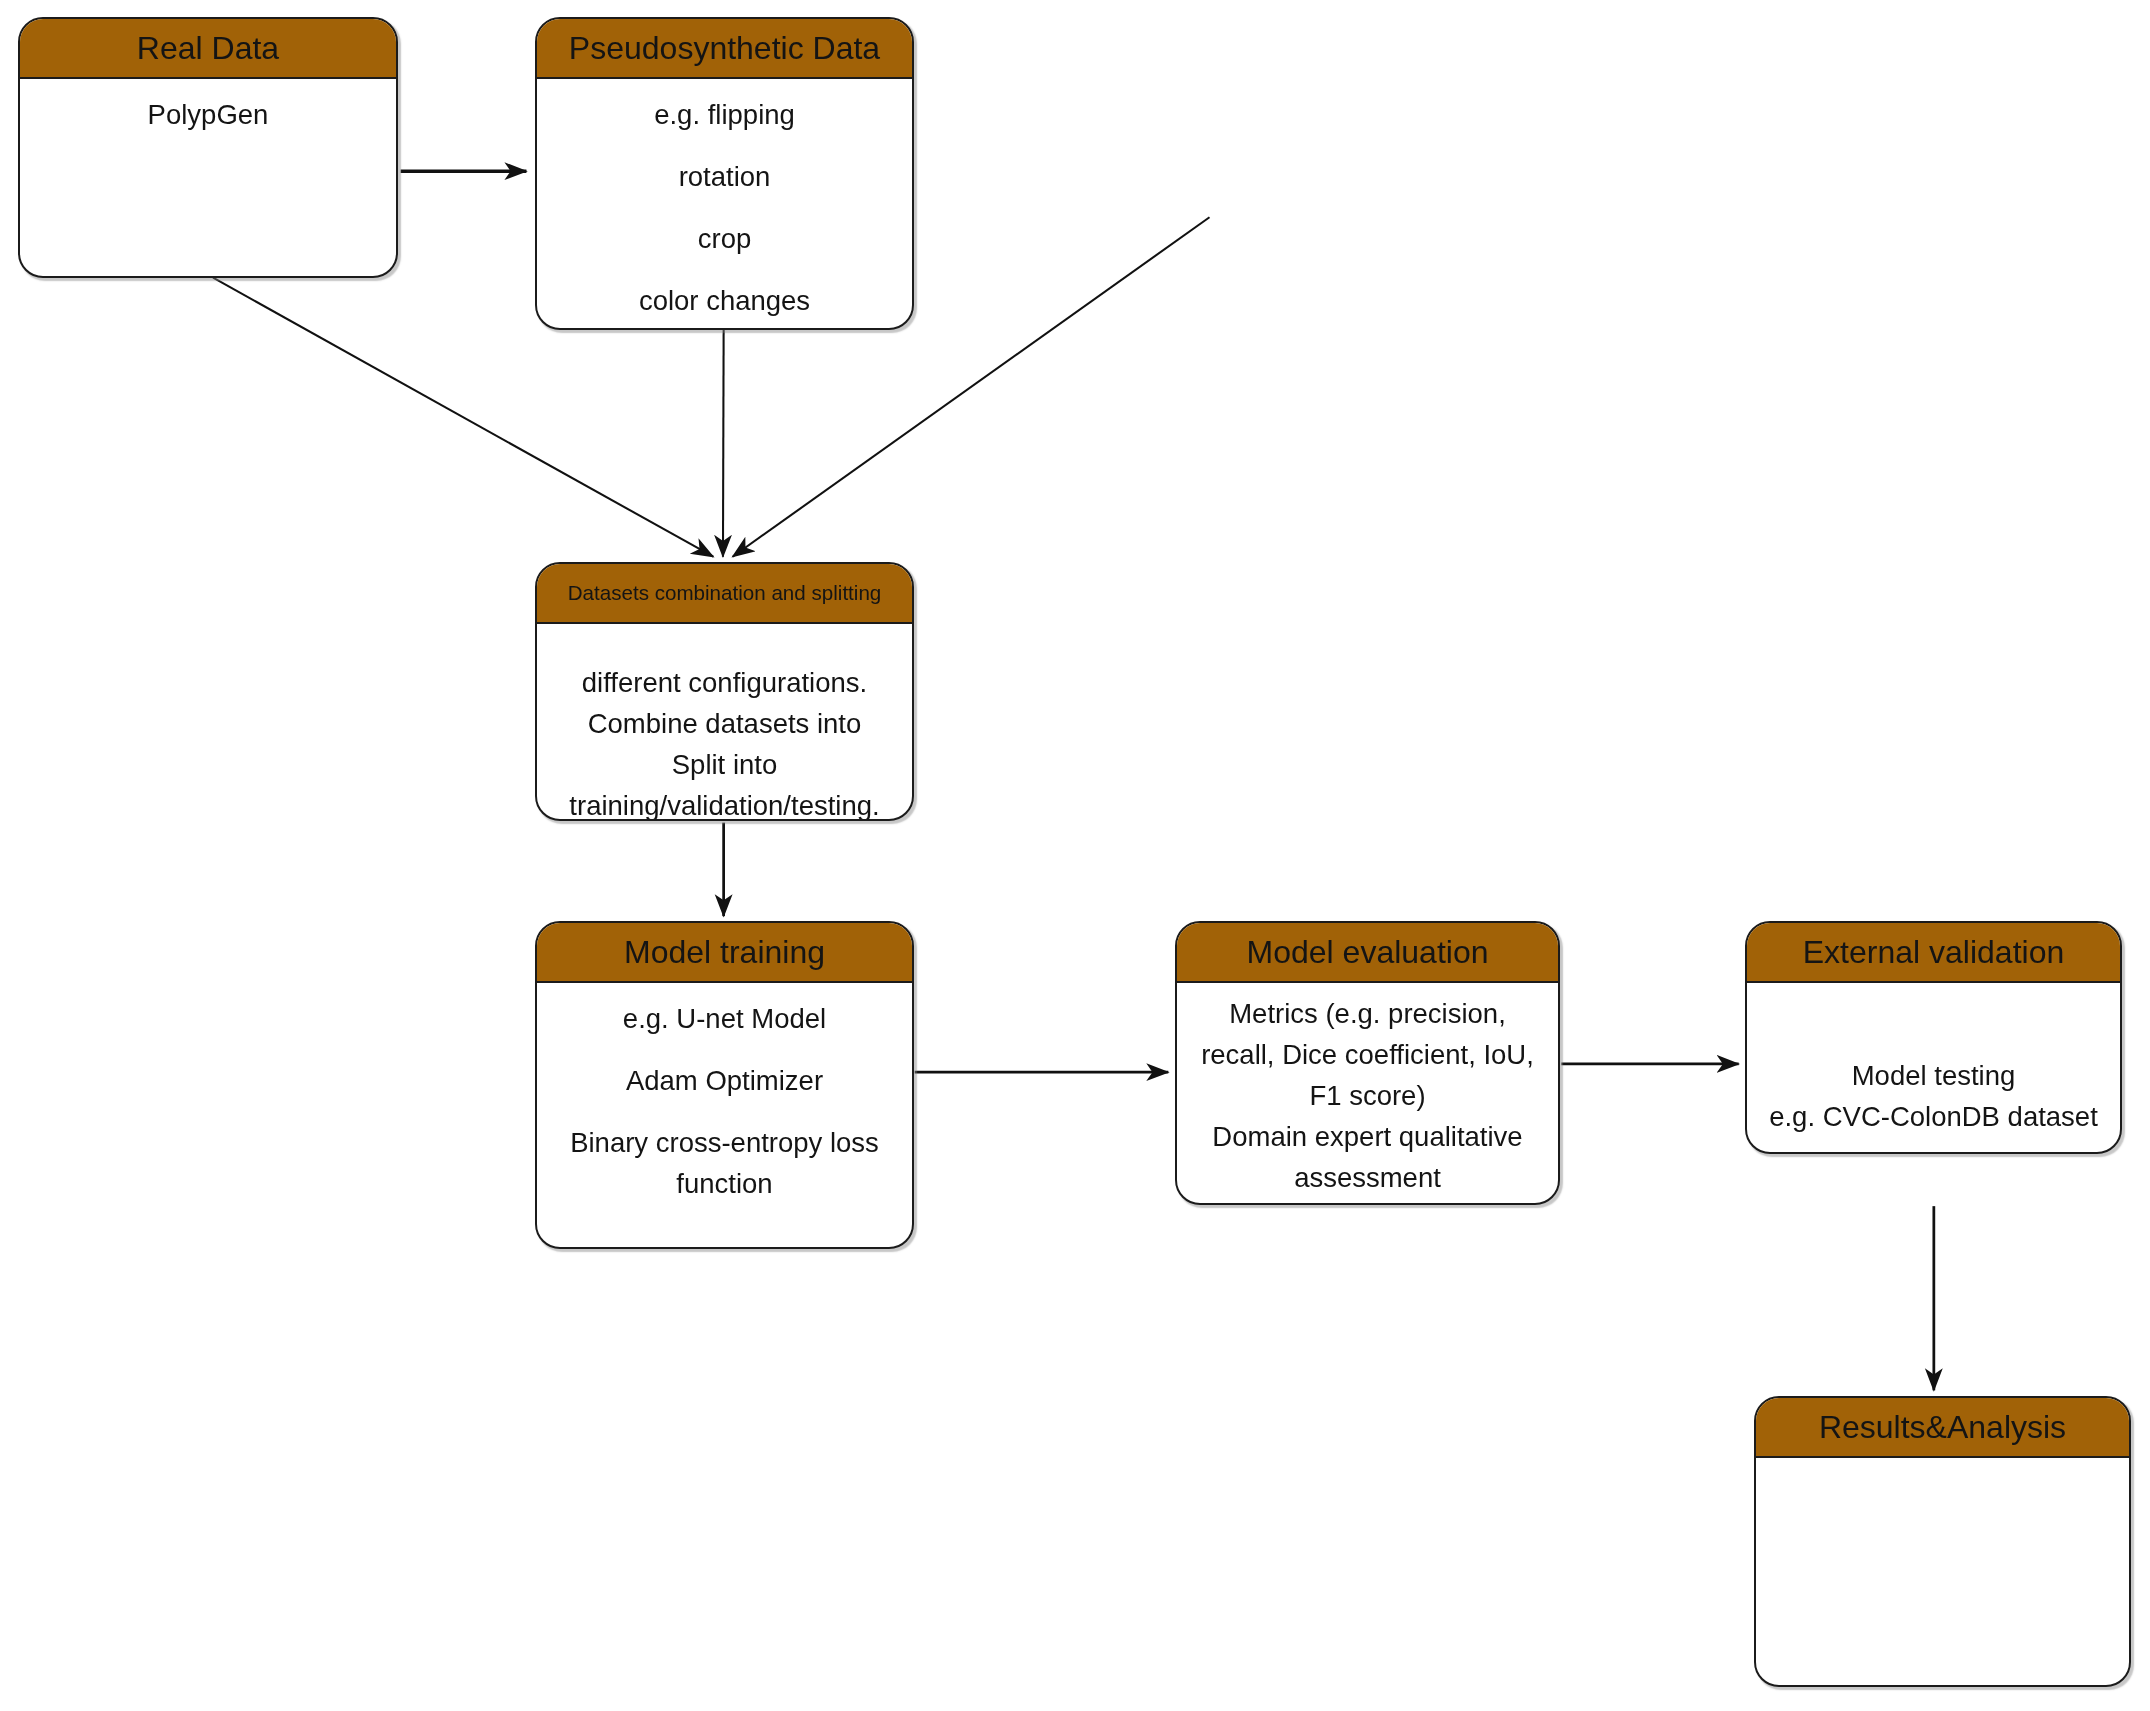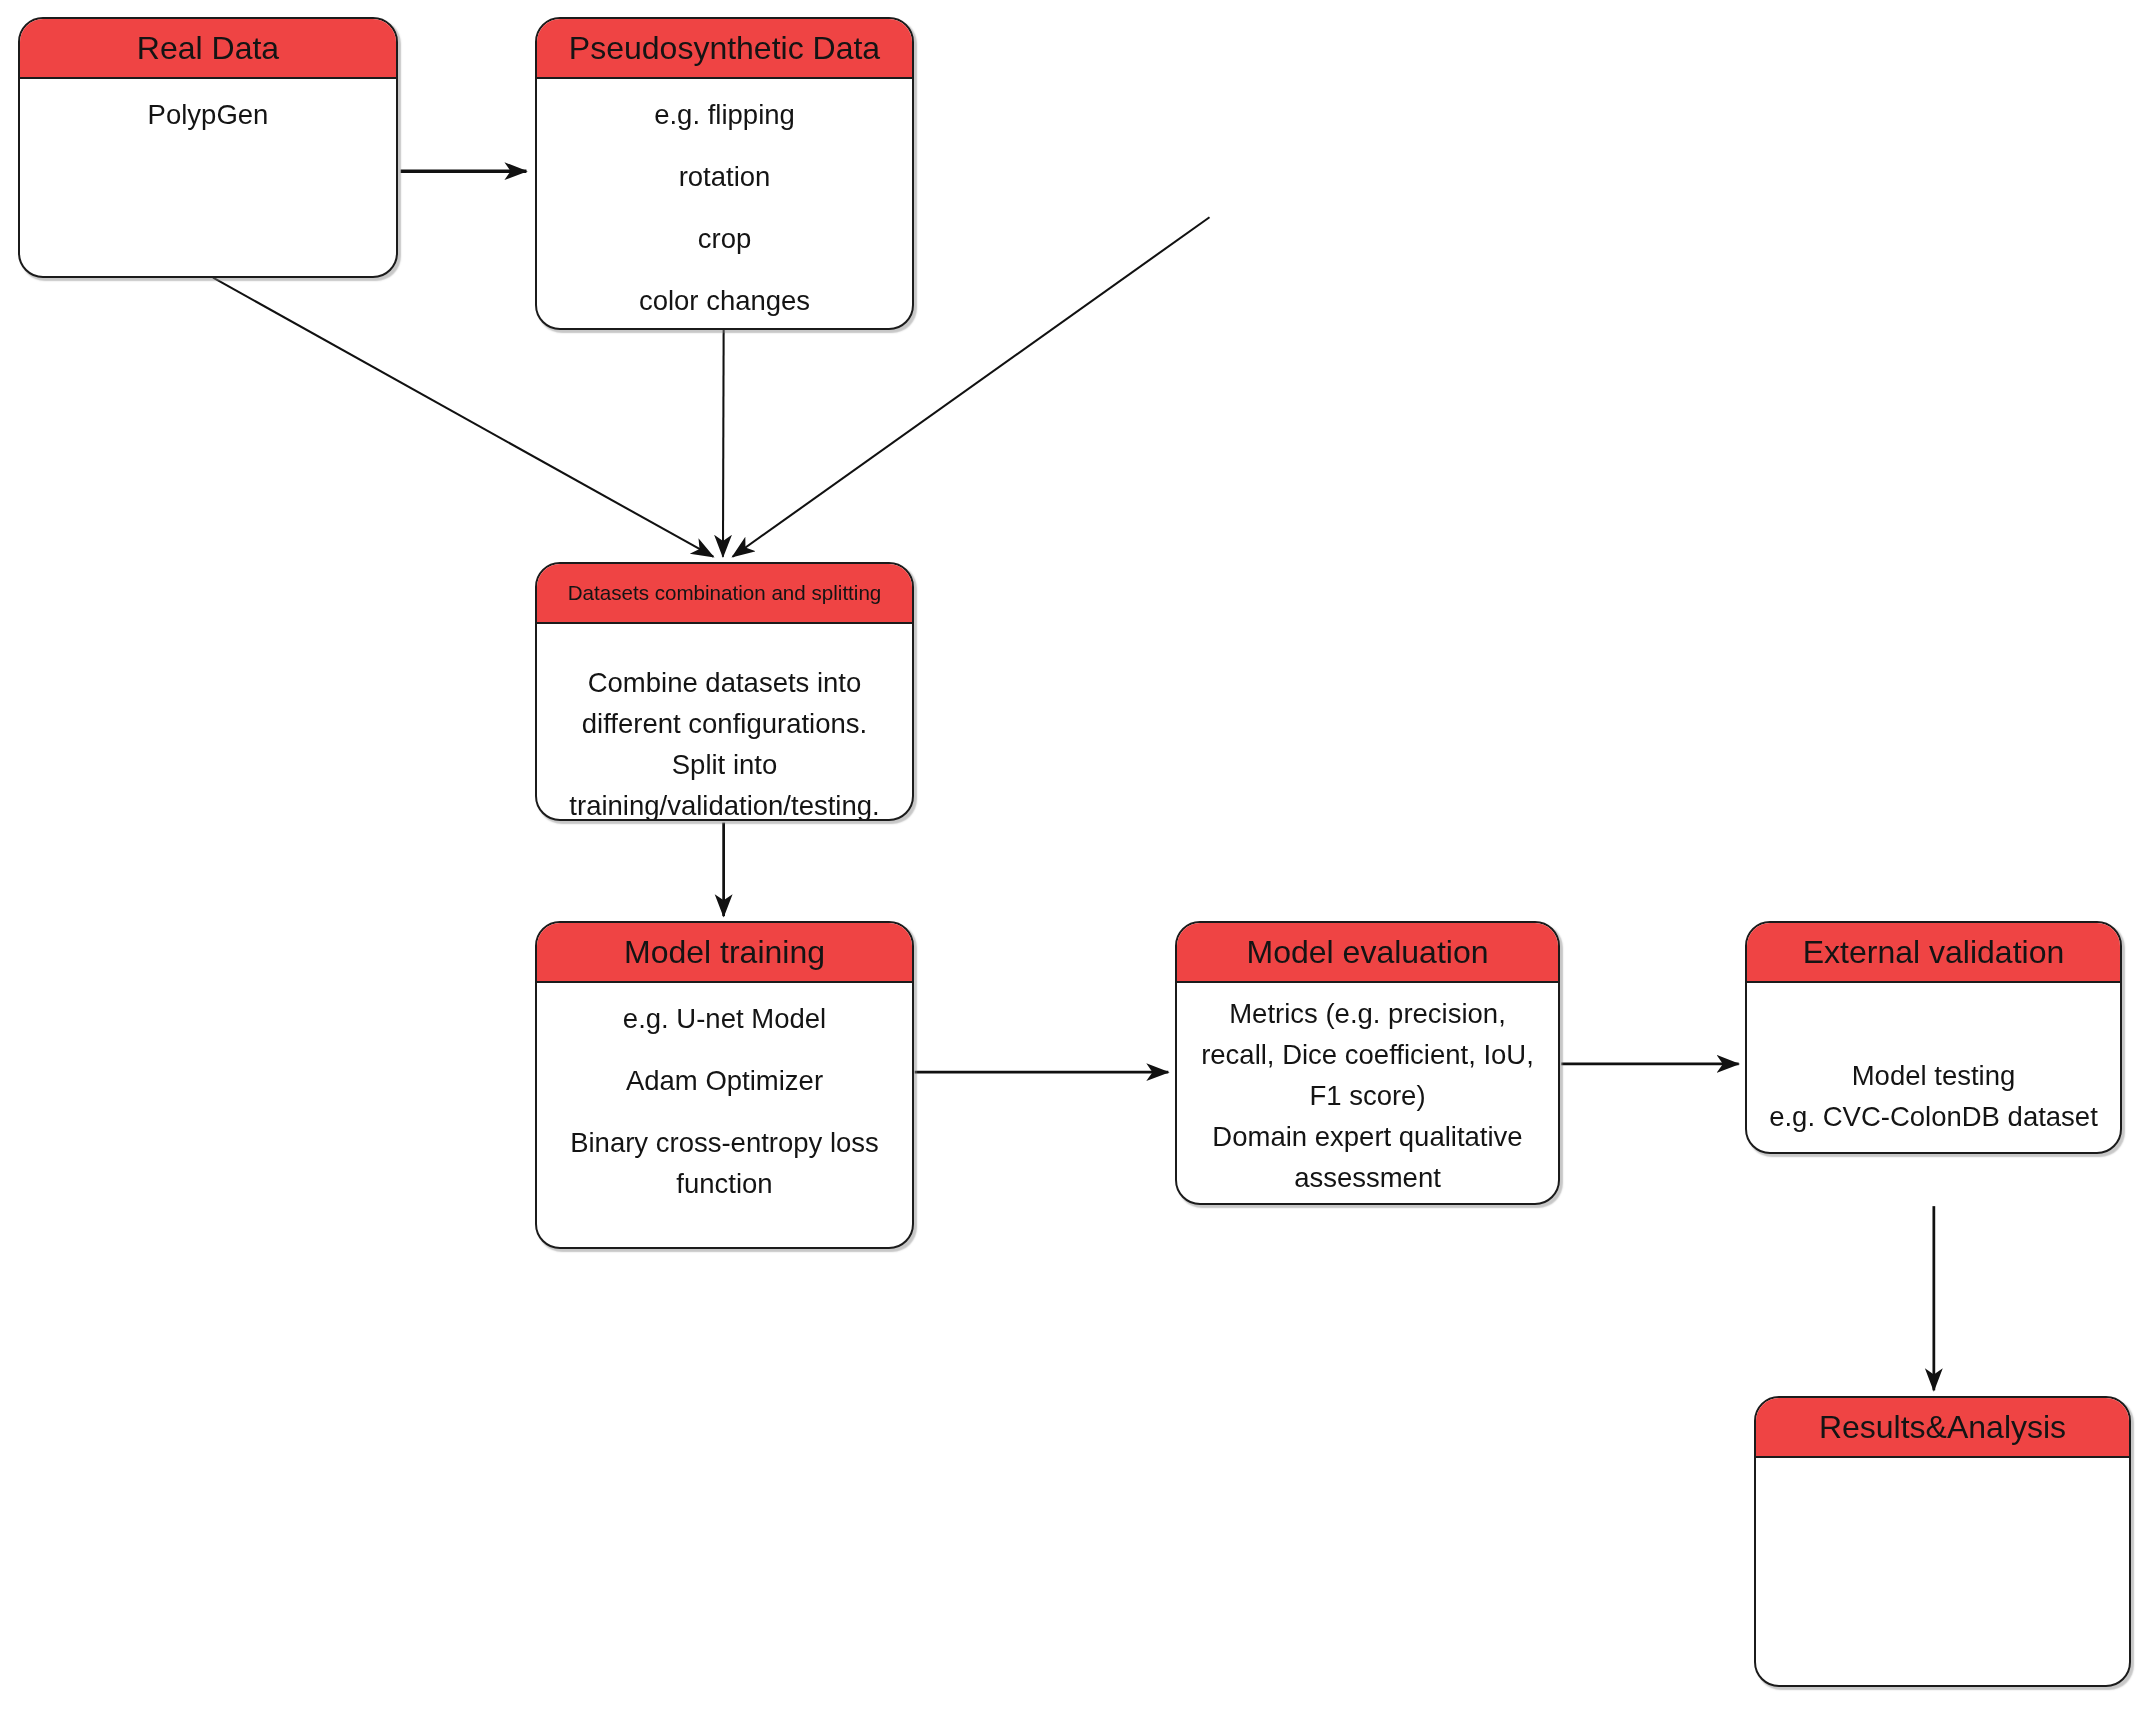--- a/index.html
+++ b/index.html
@@ -32,21 +32,21 @@
     background: #ffffff;
     border: 2.7px solid #1b1b1b;
     border-radius: 25px;
     box-shadow: 2.1px 2.7px 1.4px rgba(130,130,130,0.45);
     overflow: hidden;
     z-index: 2;
   }
   .node-header {
     box-sizing: border-box;
     height: 60px;
-    background: #ef4444;
+    background: #a16207;
     border-bottom: 2.7px solid #1b1b1b;
     display: flex;
     align-items: center;
     justify-content: center;
   }
   .node-title {
     font-size: 32px;
     line-height: 1;
     white-space: nowrap;
     color: #141414;
@@ -121,22 +121,22 @@
       <div class="line">color changes</div>
     </div>
   </div>
 
 
   <div class="node" id="n-datasets">
     <div class="node-header">
       <span class="node-title">Datasets combination and splitting</span>
     </div>
     <div class="node-body">
+      <div class="line">different configurations.</div>
       <div class="line">Combine datasets into</div>
-      <div class="line">different configurations.</div>
       <div class="line">Split into</div>
       <div class="line">training/validation/testing.</div>
     </div>
   </div>
 
   <div class="node" id="n-training">
     <div class="node-header">
       <span class="node-title">Model training</span>
     </div>
     <div class="node-body gap-wide">

